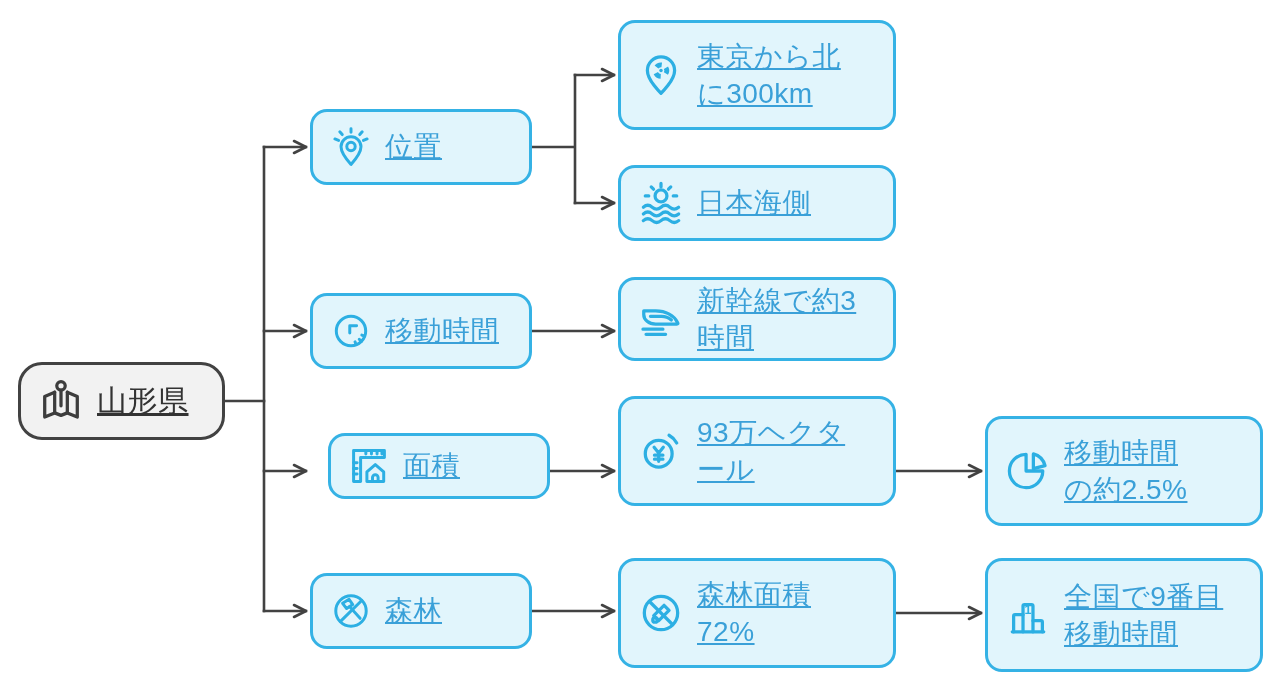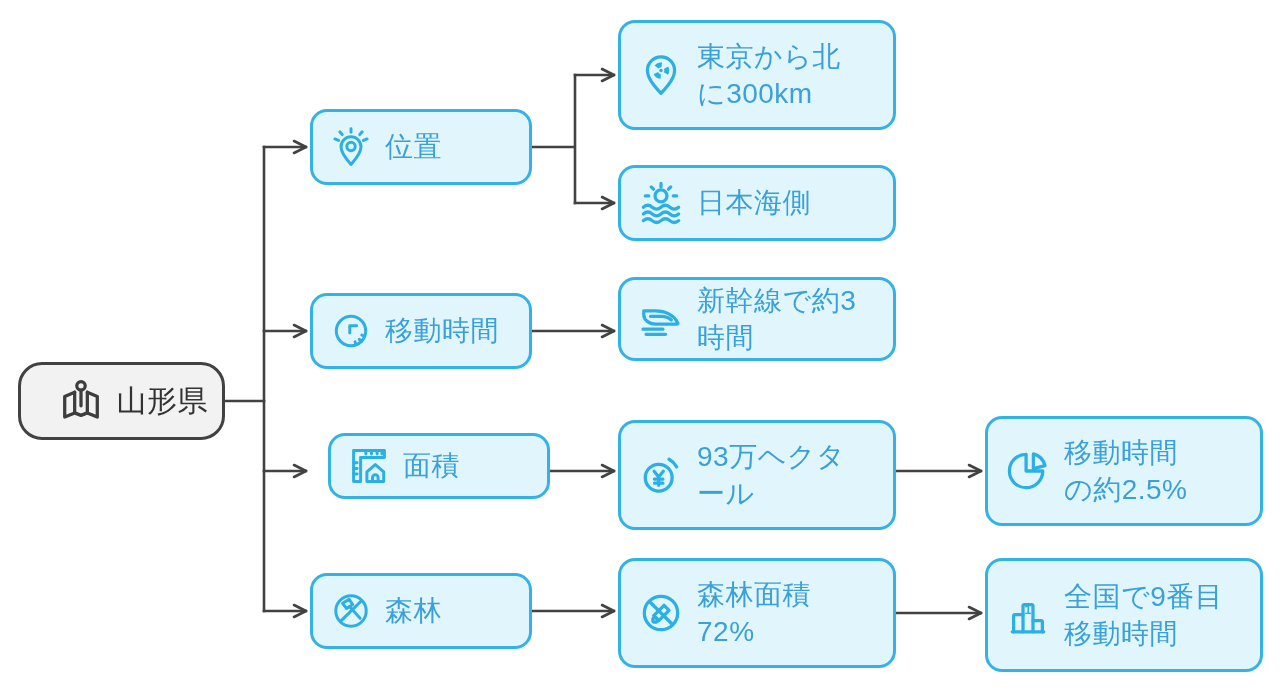--- a/index.html
+++ b/index.html
@@ -24,29 +24,29 @@
     padding:6px 14px 6px 17px;
     border:3px solid var(--node-border);
     background:var(--node-fill);
     border-radius:17px;
     color:var(--node-text);
   }
   .node .label{
     font-size:28px;line-height:1.33;letter-spacing:0.5px;
     white-space:pre-line;
     color:var(--node-text);
+    text-decoration:underline;
   }
   .node .icon{flex:0 0 auto;display:inline-flex;color:var(--icon-color);}
   .node .icon svg{display:block;}
   .node.root{
     border-color:var(--root-border);
     background:var(--root-fill);
     border-radius:24px;
     color:var(--root-text);
-    justify-content:flex-end;
   }
   .node.root .label{color:var(--root-text);font-size:30px;}
   .node.root .icon{color:#3d3d3d;}
 </style>
 </head>
 <body>
 
 <div class="canvas">
 
   <svg class="edges" width="1280" height="690" viewBox="0 0 1280 690">
@@ -150,21 +150,21 @@
         <path d="M3.2,20.8 V3.2 H20.8 V7.2 H7.2 V20.8 Z"></path>
         <path d="M3.2,10.2 H5.2 M3.2,13.4 H5.2 M3.2,16.6 H5.2"></path>
         <path d="M10.2,3.2 V5.2 M13.4,3.2 V5.2 M16.6,3.2 V5.2 M19.4,3.2 V5.2"></path>
         <path d="M10.8,20.8 V15.4 L15.6,11.2 L20.4,15.4 V20.8 Z"></path>
         <path d="M14,20.8 v-2.2 a1.6,1.6 0 0 1 3.2,0 v2.2"></path>
       </svg>
     </span>
     <div class="label">面積</div>
   </div>
 
-  <div class="node" style="left:618px;top:420px;width:278px;height:110px">
+  <div class="node" style="left:618px;top:396px;width:278px;height:110px">
     <span class="icon">
       <svg width="46" height="46" viewBox="0 0 24 24" fill="none" stroke="currentColor" stroke-width="1.7" stroke-linecap="round" stroke-linejoin="round">
         <circle cx="10.8" cy="13.4" r="7"></circle>
         <path d="M16.2,3.8 a10.3,10.3 0 0 1 4,4"></path>
         <path d="M8.4,10 l2.4,3 2.4,-3 M10.8,13 v4.4 M8.6,14.2 h4.4 M8.6,16.3 h4.4"></path>
       </svg>
     </span>
     <div class="label">93万ヘクタ
 ール</div>
   </div>

